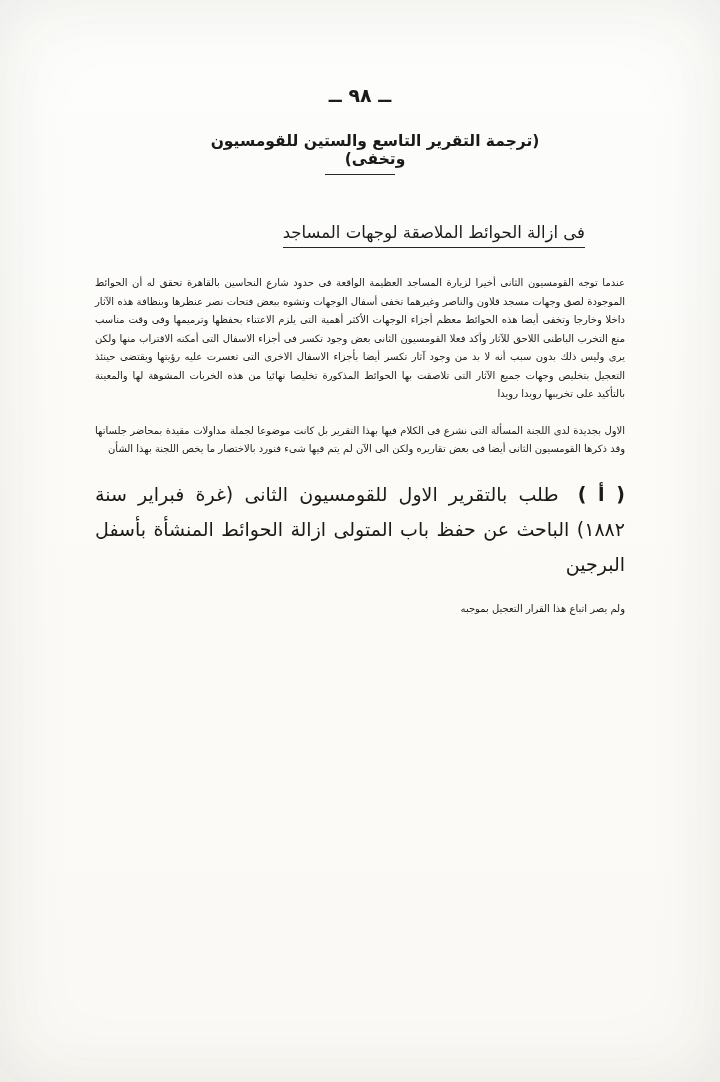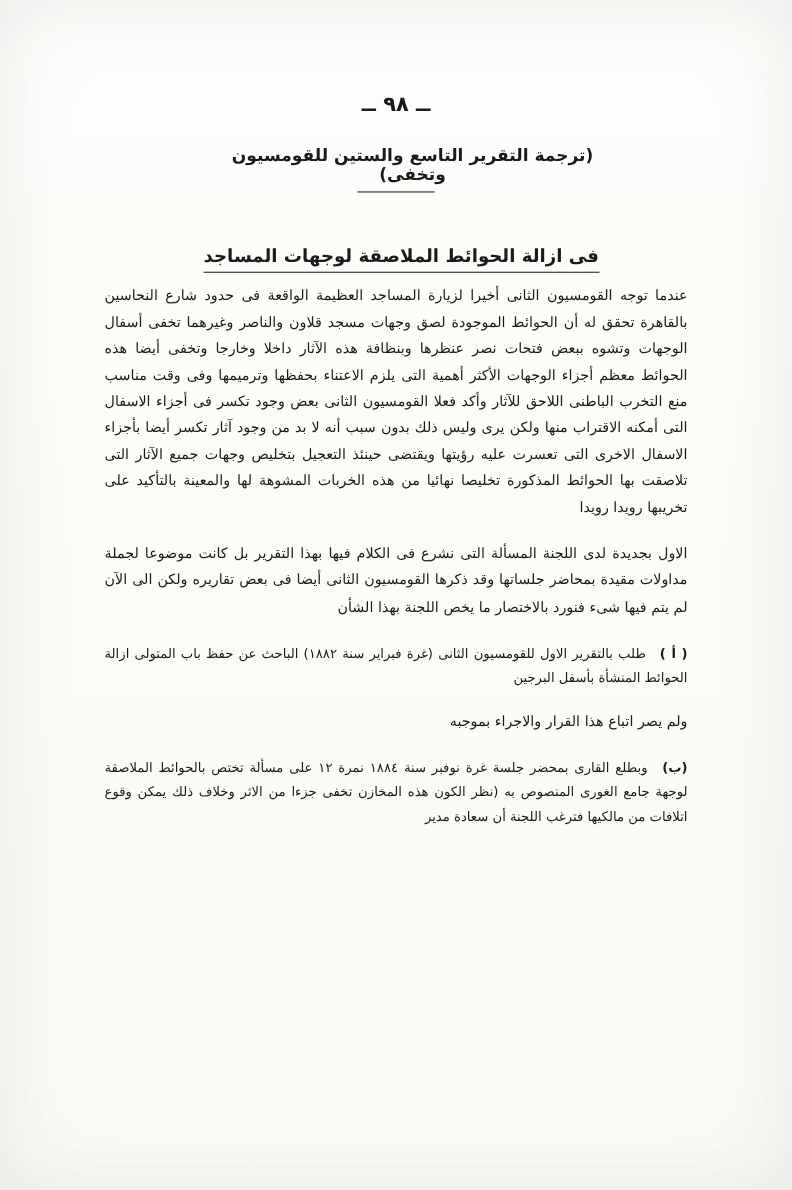--- a/index.html
+++ b/index.html
@@ -42,47 +42,47 @@
     margin: 0 60px 4px 90px;
   }
   .note-rule {
     width: 70px;
     height: 0;
     border-bottom: 1.5px solid #2a2825;
     margin: 6px auto 0 auto;
   }
   .section-title {
     direction: rtl;
-    text-align: left;
+    text-align: right;
     font-size: 16.5px;
-    font-weight: bold;
-    margin: 48px 40px 10px 90px;
+    font-weight: normal;
+    margin: 48px 40px 26px 90px;
   }
   .section-title .title-text {
     display: inline-block;
     border-bottom: 1.5px solid #2a2825;
     padding-bottom: 5px;
   }
   .body-text {
     direction: rtl;
   }
   .para {
-    font-size: 13px;
+    font-size: 10px;
     line-height: 1.85;
     text-align: justify;
     text-justify: inter-word;
     margin: 0 0 18px 0;
     font-weight: 500;
   }
   .para.single-line {
     text-align: right;
     margin-bottom: 18px;
   }
   .list-item {
-    font-size: 12px;
+    font-size: 19px;
     line-height: 1.85;
     text-align: justify;
     margin: 0 0 18px 0;
     font-weight: 500;
   }
   .list-item .marker {
     font-weight: bold;
     padding-left: 8px;
   }
   
@@ -112,23 +112,19 @@
 
       <p class="para">عندما توجه القومسيون الثانى أخيرا لزيارة المساجد العظيمة الواقعة فى حدود شارع النحاسين بالقاهرة تحقق له أن الحوائط الموجودة لصق وجهات مسجد قلاون والناصر وغيرهما تخفى أسفال الوجهات وتشوه ببعض فتحات نصر عنظرها وبنظافة هذه الآثار داخلا وخارجا وتخفى أيضا هذه الحوائط معظم أجزاء الوجهات الأكثر أهمية التى يلزم الاعتناء بحفظها وترميمها وفى وقت مناسب منع التخرب الباطنى اللاحق للآثار وأكد فعلا القومسيون الثانى بعض وجود تكسر فى أجزاء الاسفال التى أمكنه الاقتراب منها ولكن يرى وليس ذلك بدون سبب أنه لا بد من وجود آثار تكسر أيضا بأجزاء الاسفال الاخرى التى تعسرت عليه رؤيتها ويقتضى حينئذ التعجيل بتخليص وجهات جميع الآثار التى تلاصقت بها الحوائط المذكورة تخليصا نهائيا من هذه الخربات المشوهة لها والمعينة بالتأكيد على تخريبها رويدا رويدا</p>
 
       <p class="para">الاول بجديدة لدى اللجنة المسألة التى نشرع فى الكلام فيها بهذا التقرير بل كانت موضوعا لجملة مداولات مقيدة بمحاضر جلساتها وقد ذكرها القومسيون الثانى أيضا فى بعض تقاريره ولكن الى الآن لم يتم فيها شىء فنورد بالاختصار ما يخص اللجنة بهذا الشأن</p>
 
       <p class="list-item">
         <span class="marker">( أ )</span>
         <span>طلب بالتقرير الاول للقومسيون الثانى (غرة فبراير سنة ١٨٨٢) الباحث عن حفظ باب المتولى ازالة الحوائط المنشأة بأسفل البرجين</span>
       </p>
 
-      <p class="para single-line">ولم يصر اتباع هذا القرار والاجراء بموجبه</p>
+      <p class="para single-line">ولم يصر اتباع هذا القرار التعجيل بموجبه</p>
 
-      <p class="list-item">
-        <span class="marker">(ب)</span>
-        <span>وبطلع القارى بمحضر جلسة غرة نوفبر سنة ١٨٨٤ نمرة ١٢ على مسألة تختص بالحوائط الملاصقة لوجهة جامع الغورى المنصوص به (نظر الكون هذه المخازن تخفى جزءا من الاثر وخلاف ذلك يمكن وقوع اتلافات من مالكيها فترغب اللجنة أن سعادة مدير</span>
-      </p>
 
     </div>
   </div>
   <div class="vignette"></div>
 </div>
 
 </body></html>

